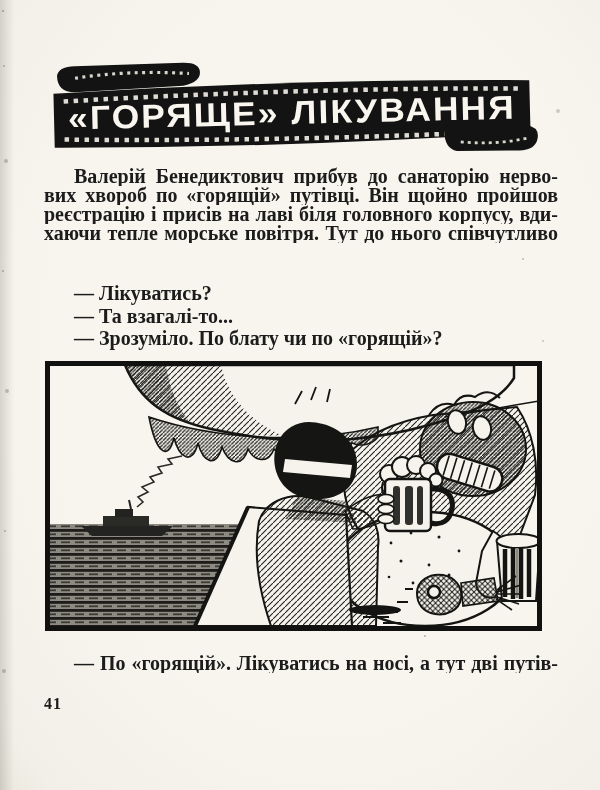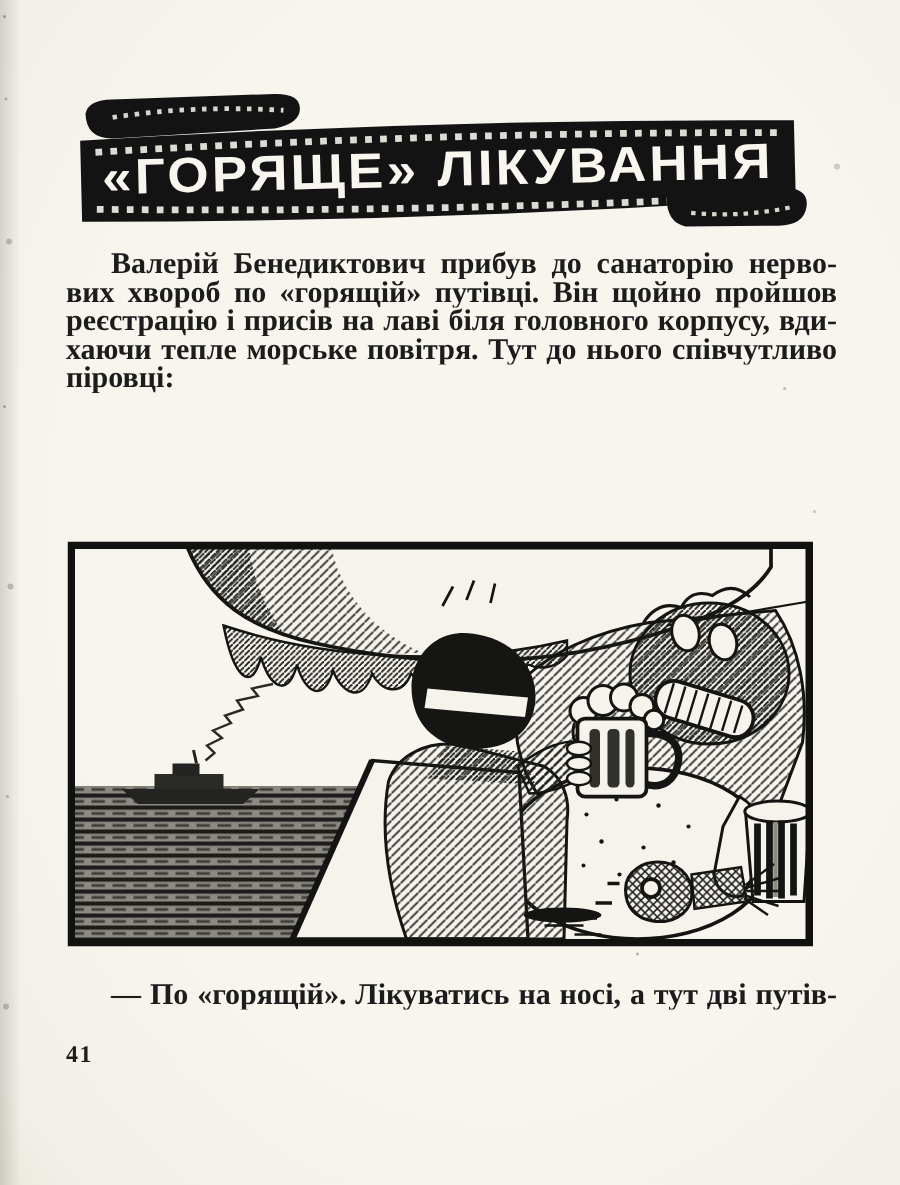--- a/index.html
+++ b/index.html
@@ -60,23 +60,27 @@
         <text x="248" y="66" text-anchor="middle" font-family="Liberation Sans, sans-serif" font-size="33" font-weight="bold" letter-spacing="2" fill="#f8f6ef" textLength="448" lengthAdjust="spacingAndGlyphs">«ГОРЯЩЕ» ЛІКУВАННЯ</text>
       </g>
     </svg>
   </div>
 
   <div class="para para1">
     <div class="line jline indent">Валерій Бенедиктович прибув до санаторію нерво-</div>
     <div class="line jline">вих хвороб по «горящій» путівці. Він щойно пройшов</div>
     <div class="line jline">реєстрацію і присів на лаві біля головного корпусу, вди-</div>
     <div class="line jline">хаючи тепле морське повітря. Тут до нього співчутливо</div>
-    <div class="line">піровці:</div>
-  </div>
-
+  </div>
+
+  <div class="para dialogue">
+    <div class="line indent">— Лікуватись?</div>
+    <div class="line indent">— Та взагалі-то...</div>
+    <div class="line indent">— Зрозуміло. По блату чи по «горящій»?</div>
+  </div>
 
   <div class="figure">
     <svg viewBox="0 0 497 270" width="497" height="270">
       <title>Карикатура: курортник під пляжною парасолькою з кухлем пива, засмаглий кремезань усміхається, на морі пароплав, поруч склянка та риб'ячий скелет</title>
       <defs>
         <pattern id="hatchA" width="6" height="6" patternUnits="userSpaceOnUse" patternTransform="rotate(0)">
           <path d="M0,6 L6,0" stroke="#20201e" stroke-width="1.1" fill="none"></path>
         </pattern>
         <pattern id="hatchB" width="3.8" height="3.8" patternUnits="userSpaceOnUse">
           <path d="M0,3.8 L3.8,0" stroke="#181816" stroke-width="1.2" fill="none"></path>

